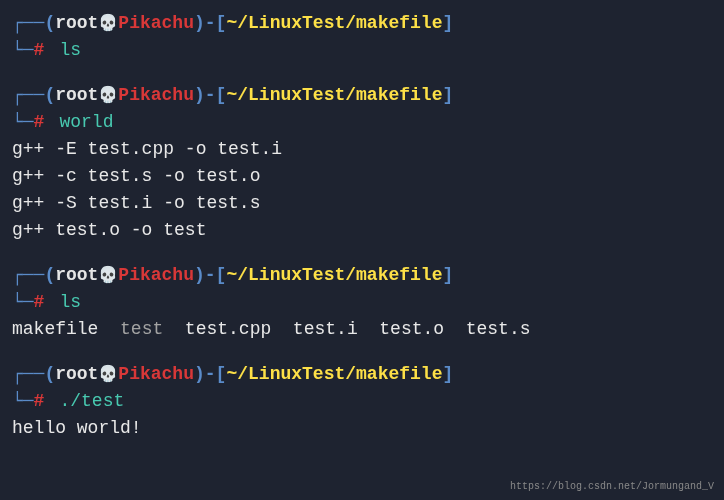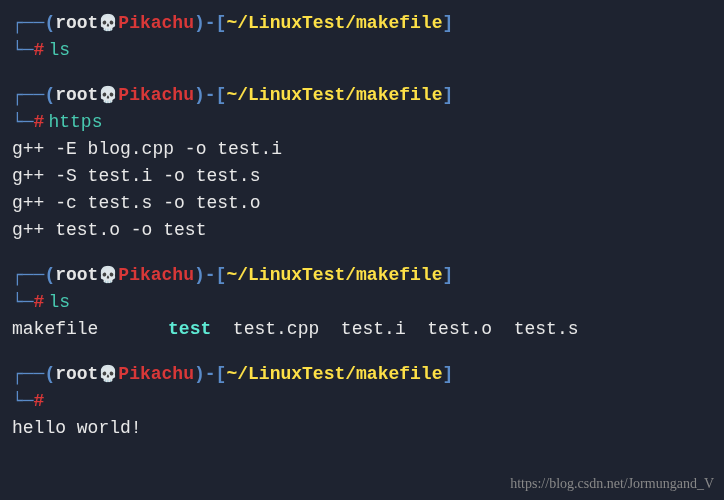--- a/index.html
+++ b/index.html
@@ -65,40 +65,39 @@
       content: '└─';
       color: #5a8bc9;
       font-weight: bold;
     }
     .hash {
       color: #d93838;
       font-weight: bold;
     }
     .cmd {
       color: #48c9b0;
-      margin-left: 4px;
+      margin-left: 15px;
     }
     .output {
       color: #e8e8e8;
     }
     .executable {
-      color: #5eead4;
-      font-weight: bold;
-      margin-left: 48px;
+      color: #a3a3a3;
+      font-weight: normal;
     }
     .block {
       margin-bottom: 18px;
     }
     .watermark {
       position: absolute;
       bottom: 6px;
       right: 10px;
-      font-size: 14px;
+      font-size: 10px;
       color: #888;
-      font-family: Liberation Serif, serif;
+      font-family: Liberation Mono, monospace;
     }
   </style>
 </head>
 <body>
 
 <div id="terminal">
     <div class="block">
       <div class="prompt-header">
         <span class="paren">(</span>
         <span class="user">root</span>
@@ -122,25 +121,25 @@
         <span class="skull">💀</span>
         <span class="host">Pikachu</span>
         <span class="paren">)</span>
         <span class="dash">-</span>
         <span class="bracket">[</span>
         <span class="path">~/LinuxTest/makefile</span>
         <span class="bracket">]</span>
       </div>
       <div class="prompt-line">
         <span class="hash">#</span>
-        <span class="cmd">https</span>
+        <span class="cmd">world</span>
       </div>
-      <div class="output">g++ -E blog.cpp -o test.i</div>
+      <div class="output">g++ -E test.cpp -o test.i</div>
+      <div class="output">g++ -c test.s -o test.o</div>
       <div class="output">g++ -S test.i -o test.s</div>
-      <div class="output">g++ -c test.s -o test.o</div>
       <div class="output">g++ test.o -o test</div>
     </div>
     <div class="block">
       <div class="prompt-header">
         <span class="paren">(</span>
         <span class="user">root</span>
         <span class="skull">💀</span>
         <span class="host">Pikachu</span>
         <span class="paren">)</span>
         <span class="dash">-</span>
@@ -161,18 +160,19 @@
         <span class="skull">💀</span>
         <span class="host">Pikachu</span>
         <span class="paren">)</span>
         <span class="dash">-</span>
         <span class="bracket">[</span>
         <span class="path">~/LinuxTest/makefile</span>
         <span class="bracket">]</span>
       </div>
       <div class="prompt-line">
         <span class="hash">#</span>
+        <span class="cmd">./test</span>
       </div>
       <div class="output">hello world!</div>
     </div>
   </div>
 
 <div class="watermark">https://blog.csdn.net/Jormungand_V</div>
 
 </body></html>

